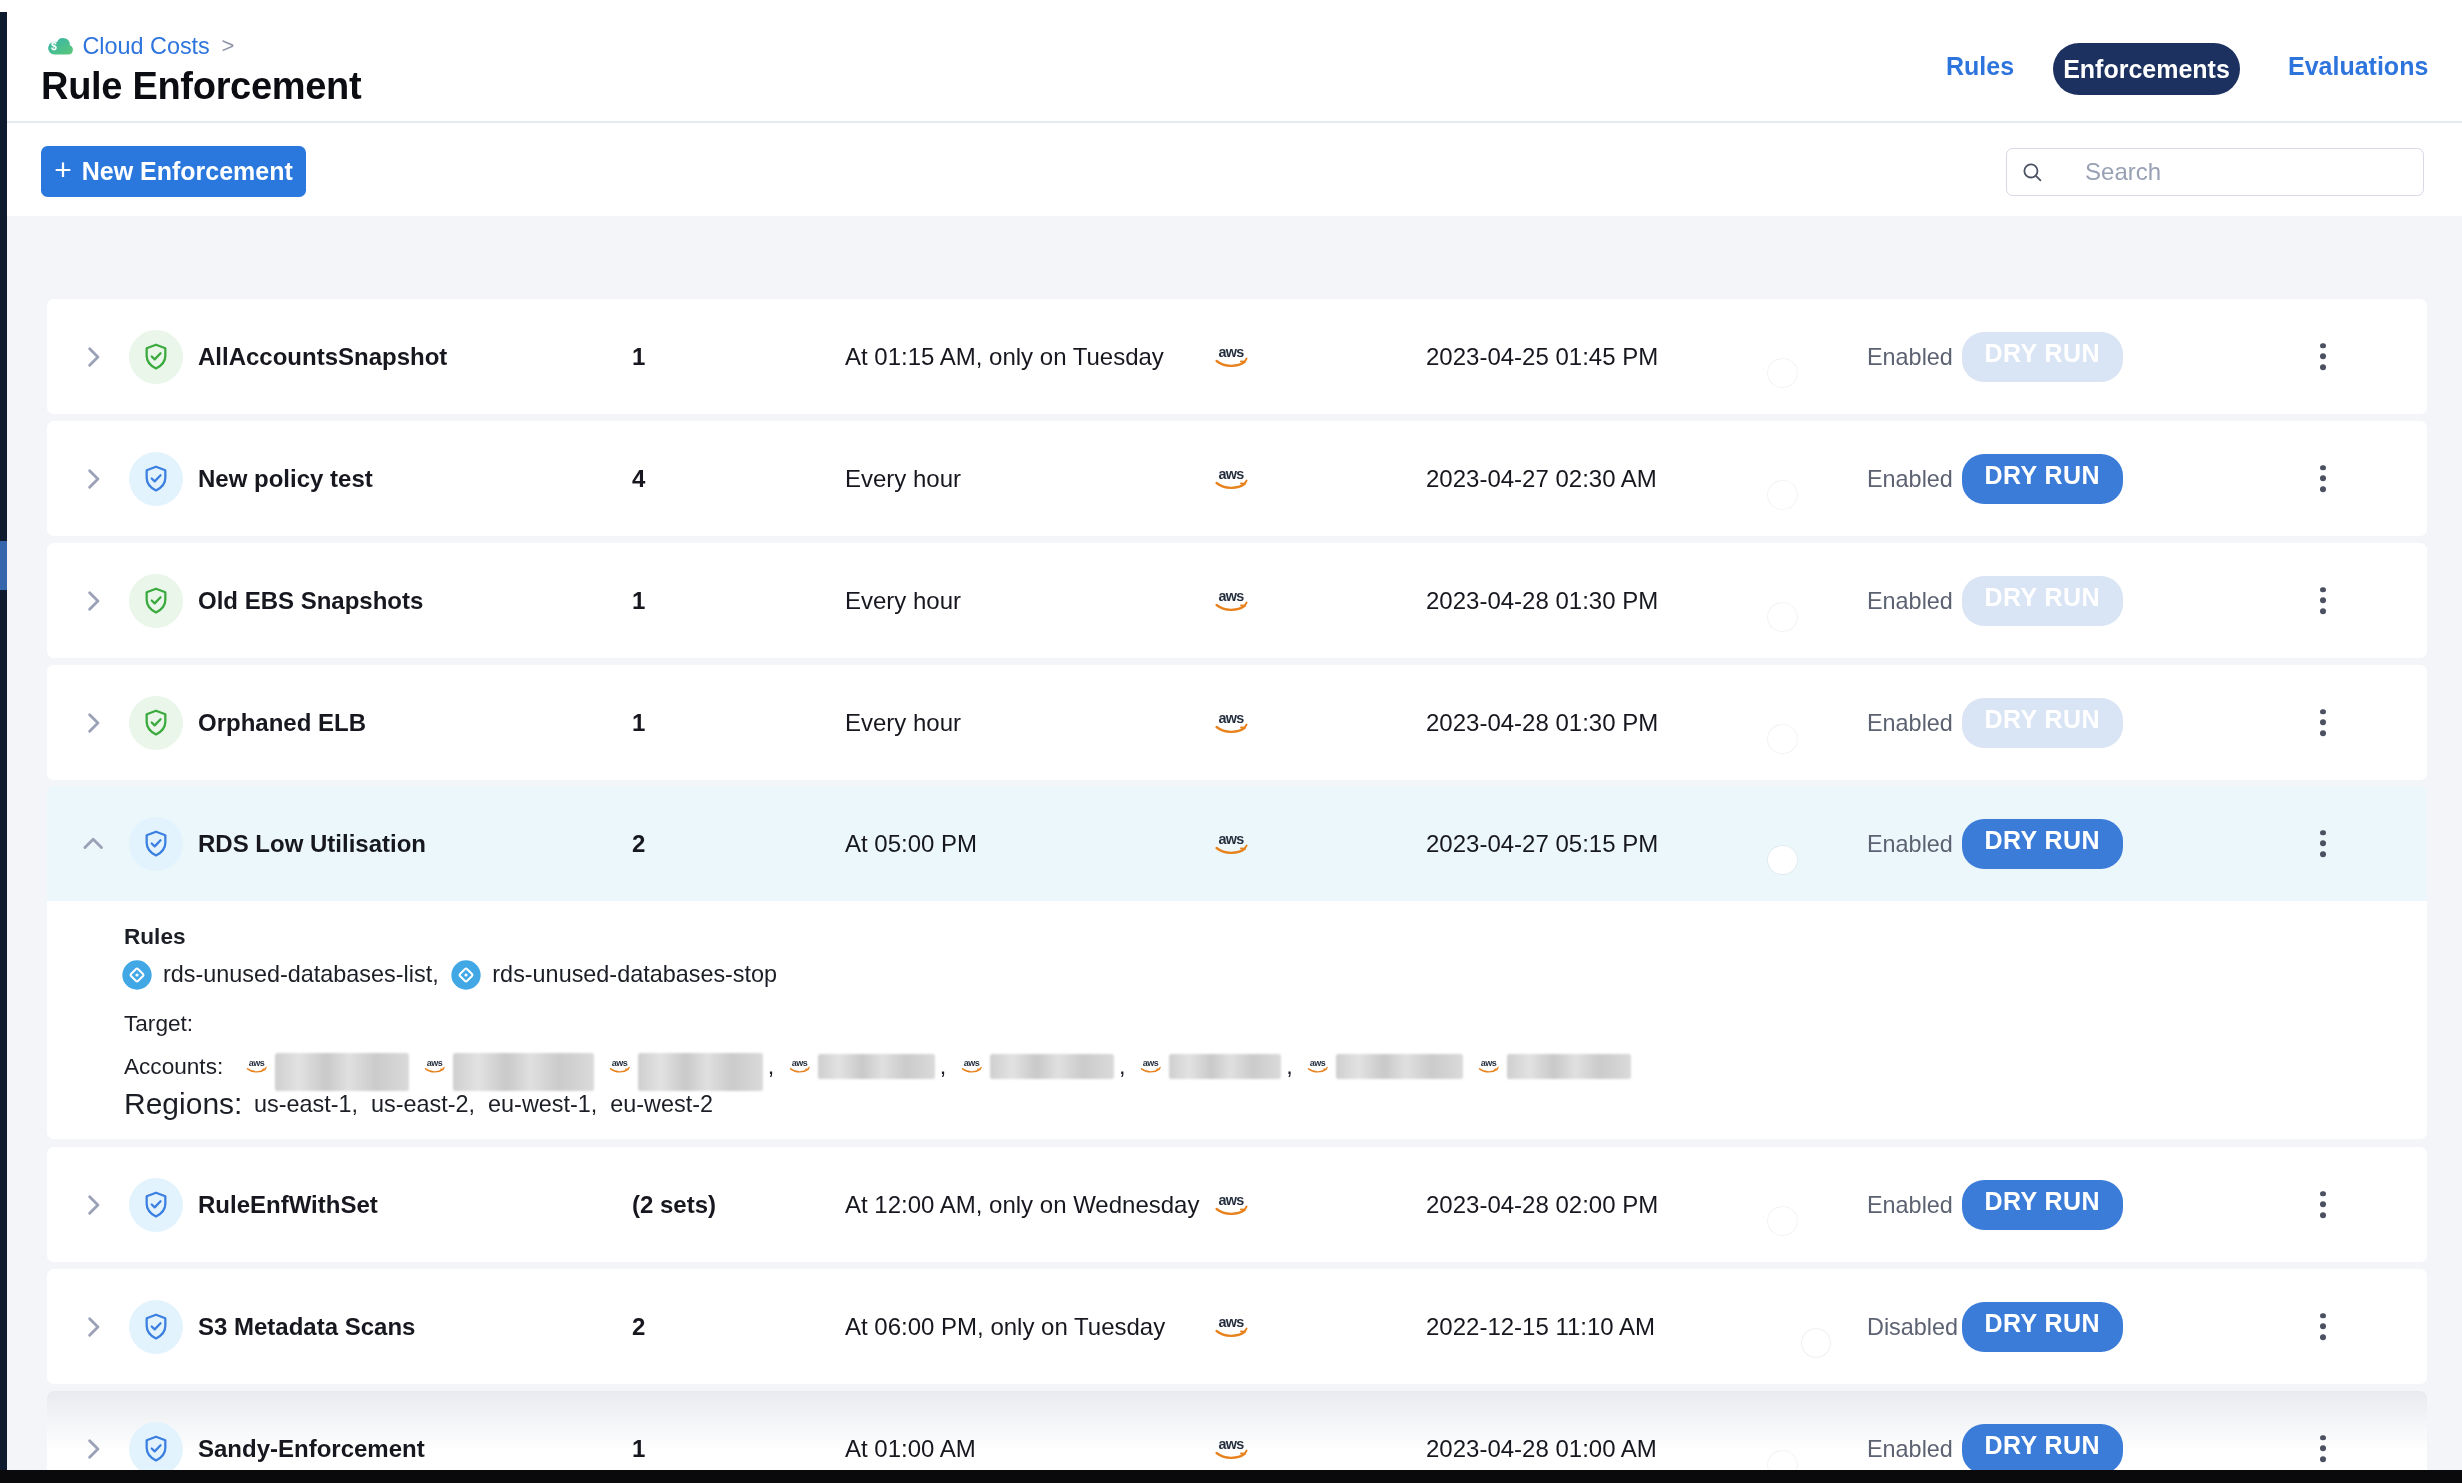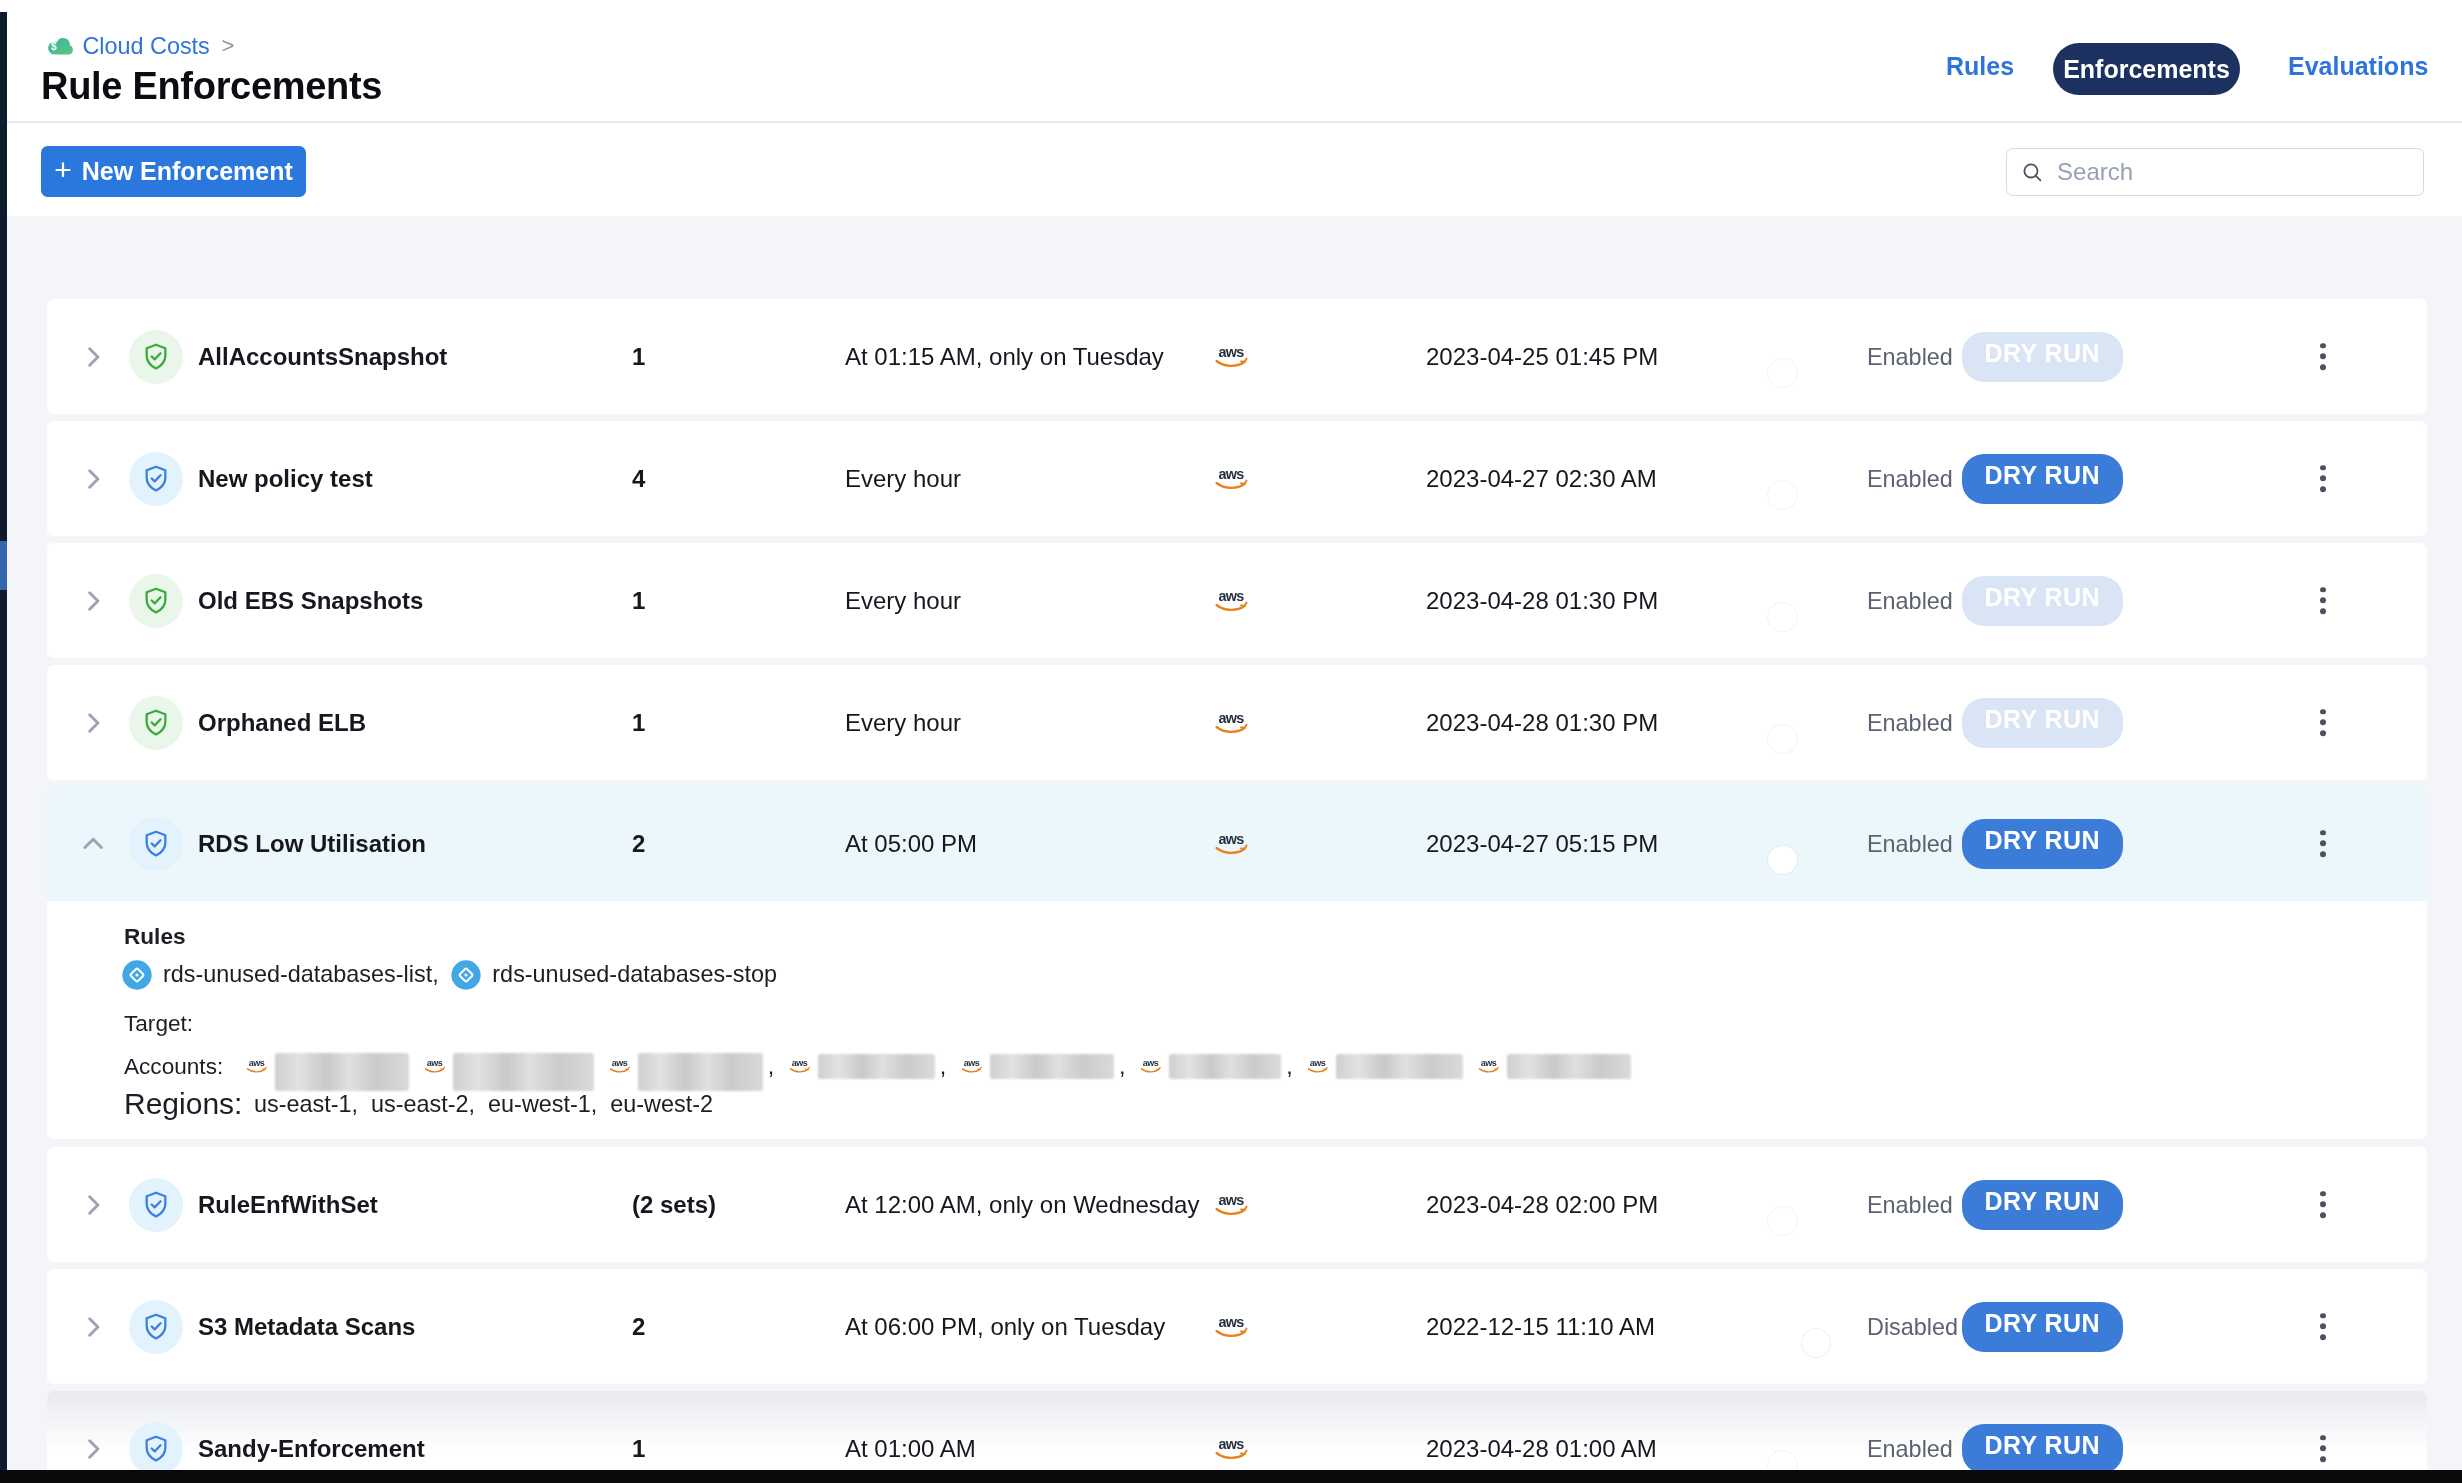--- a/index.html
+++ b/index.html
@@ -20,21 +20,21 @@
 
   .tab-link{position:absolute;top:52px;font-size:25px;font-weight:600;color:#2e74dd;cursor:pointer;}
   #tab-rules{left:1946px;}
   #tab-evaluations{left:2288px;}
   #tab-pill{position:absolute;left:2053px;top:43px;width:187px;height:52px;border-radius:26px;background:#1d3160;display:flex;align-items:center;justify-content:center;color:#fff;font-size:25px;font-weight:700;}
 
   
   #new-btn{position:absolute;left:41px;top:146px;width:265px;height:51px;border-radius:6.7px;background:#2a78dd;color:#fff;display:flex;align-items:center;justify-content:center;gap:10px;font-size:25px;font-weight:700;cursor:pointer;}
   #new-btn .plus{font-size:30px;font-weight:400;line-height:1;margin-top:-2.5px;}
   #search-box{position:absolute;left:2006px;top:148px;width:418px;height:48px;border:1.7px solid #d6d9e4;border-radius:6.7px;background:#fff;display:flex;align-items:center;gap:11.7px;padding-left:13.4px;box-sizing:border-box;}
-  #search-box .ph{color:#98a0b4;font-size:24px;}
+  #search-box .ph{color:#98a0b4;font-size:24px;margin-left:28px;}
 
   
   #table-band{position:absolute;left:0;top:216px;width:2462px;height:1268px;background:#f3f5f9;}
   #thead{position:absolute;left:47px;top:238px;width:2380px;height:61px;background:#fafbfd;border-radius:6.7px 6.7px 0 0;}
   .th{position:absolute;top:20px;font-size:20px;font-weight:700;letter-spacing:0.7px;color:#17181d;}
   .th.c0{left:84px;} .th.c1{left:585px;} .th.c2{left:798px;} .th.c3{left:1164px;} .th.c4{left:1379px;} .th.c5{left:1748px;}
 
   .row-card{position:absolute;left:47px;width:2380px;height:115px;background:#fff;border-radius:6.7px;}
   .row-line{position:relative;width:100%;height:115px;}
   .rc{position:absolute;top:50%;transform:translateY(-50%);}
@@ -127,21 +127,21 @@
   <div id="breadcrumb">
     <span style="display:flex">
       <svg width="27" height="22.6" viewBox="0 0 36 28">
         <path d="M10 25 a8.5 8.5 0 1 1 3.2 -16.4 A9 9 0 0 1 30.5 12.5 a6.6 6.6 0 0 1 -1.2 12.5 Z" fill="url(#cloudgrad)"></path>
         <text x="5.2" y="19.5" font-size="14" font-weight="bold" fill="#fff" font-family="Liberation Sans,sans-serif">$</text>
       </svg>
     </span>
     <span class="bc-label">Cloud Costs</span>
     <span class="bc-chev">&gt;</span>
   </div>
-  <div id="page-title">Rule Enforcements</div>
+  <div id="page-title">Rule Enforcement</div>
 
   <span id="tab-rules" class="tab-link">Rules</span>
   <span id="tab-pill">Enforcements</span>
   <span id="tab-evaluations" class="tab-link">Evaluations</span>
 
   <div id="new-btn">
     <span class="plus">+</span>
     <span>New Enforcement</span>
   </div>
   <div id="search-box">

